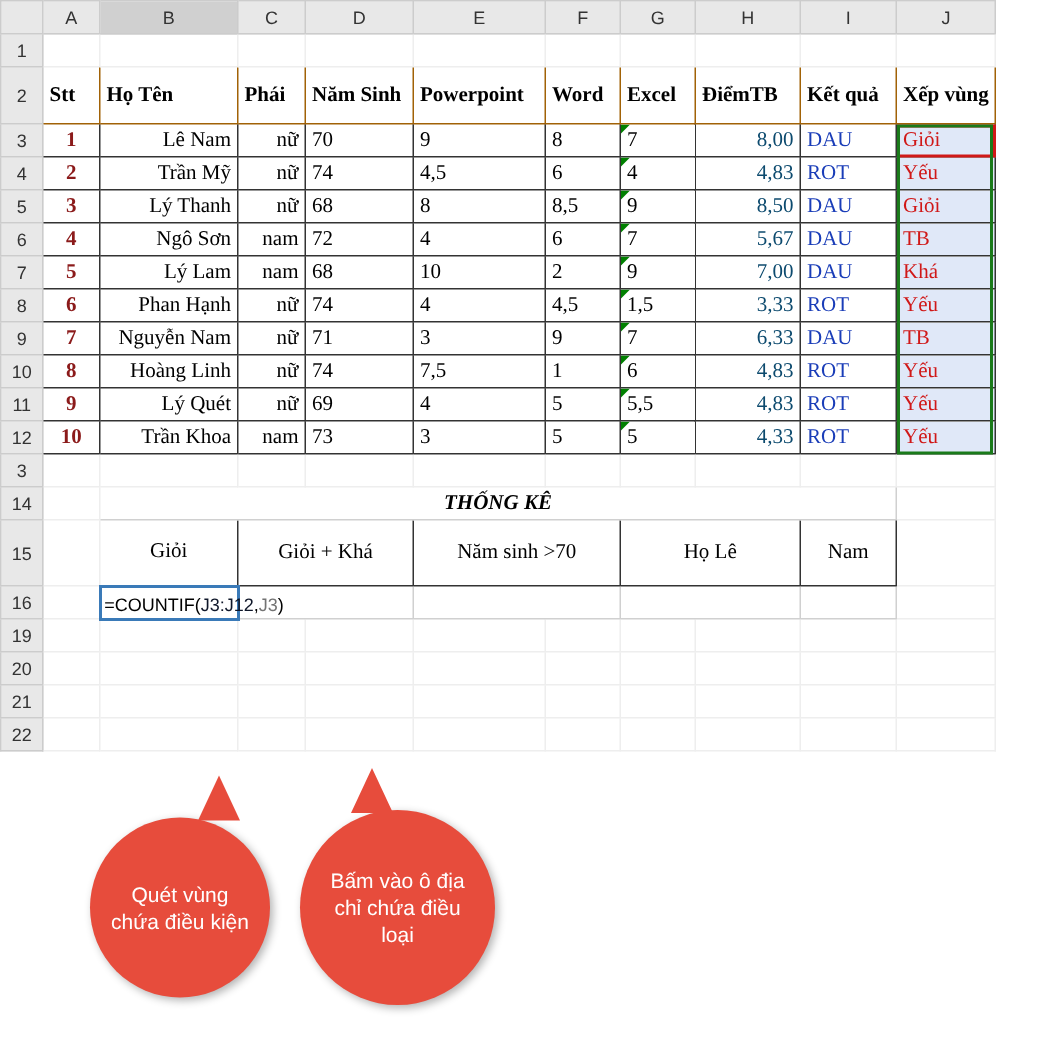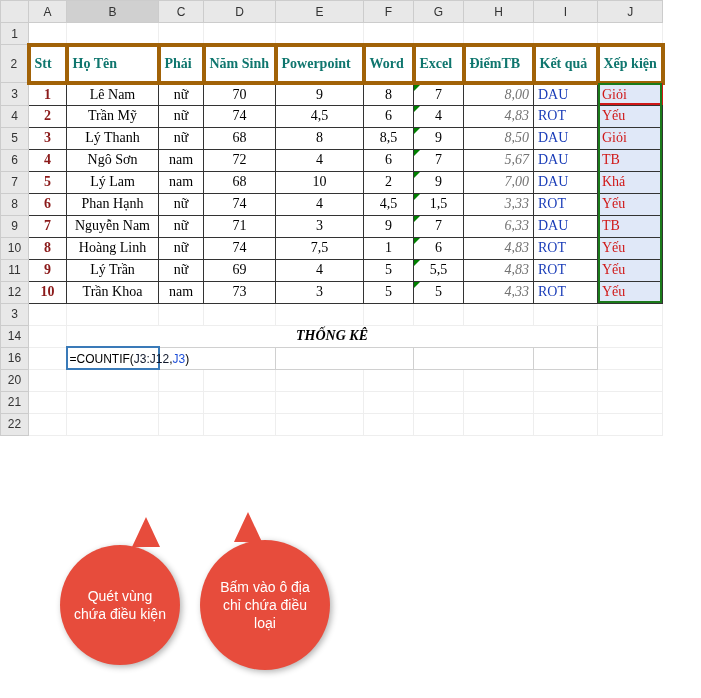--- a/index.html
+++ b/index.html
@@ -41,28 +41,28 @@
     padding: 2px 4px;
     height: 22px;
     vertical-align: middle;
     background: #fff;
     white-space: nowrap;
     overflow: hidden;
   }
   .grid th.colhdr.sel { background: #d0d0d0; }
   .hdr-row td {
     font-weight: bold;
-    color: #0f766e;
-    border: 4px solid #a16207;
+    color: #000000;
+    border: 1px solid #a16207;
   }
   .data-row td { border: 1px solid #333; }
   .stt { text-align: center; font-weight: bold; color: #8b1a1a; }
-  .hoten, .phai { text-align: center; margin-top: 31px; }
-  .num { text-align: center; }
-  .diemtb { text-align: right; color: #737373; font-style: italic; }
+  .hoten, .phai { text-align: right; margin-top: 31px; }
+  .num { text-align: left; }
+  .diemtb { text-align: right; color: #0c4a6e; }
   .ketqua { color: #1a3db8; }
   .xeploai { background: #e0e8f8 !important; color: #d01818; border-left: 1px solid #333; }
   .j3sel { outline: 2px solid #d01818; outline-offset: -2px; }
   .tri-green { position: relative; }
   .tri-green::before {
     content: "";
     position: absolute;
     top: 0; left: 0;
     border-top: 6px solid #008000;
     border-right: 6px solid transparent;
@@ -93,21 +93,21 @@
   }
   .formula-text {
     position: absolute;
     bottom: 2px;
     left: 2px;
     white-space: nowrap;
     z-index: 5;
   }
   .f-black { color: #000; }
   .f-blue { color: #0f172a; }
-  .f-red { color: #1d4ed8; text-align: center; }
+  .f-red { color: #737373; text-align: center; }
   .plain-row td { border: 1px solid #eee; }
   .callout {
     position: absolute;
     background: #e74c3c;
     color: #fff;
     border-radius: 50%;
     display: flex;
     align-items: center;
     justify-content: center;
     text-align: center;
@@ -188,21 +188,21 @@
     <th class="rowhdr">2</th>
     <td>Stt</td>
     <td>Họ Tên</td>
     <td>Phái</td>
     <td>Năm Sinh</td>
     <td>Powerpoint</td>
     <td>Word</td>
     <td>Excel</td>
     <td>ĐiểmTB</td>
     <td>Kết quả</td>
-    <td>Xếp kiện</td>
+    <td>Xếp vùng</td>
   </tr>
 
   </tbody>
     <tbody id="data-body">
       <tr class="data-row">
         <th class="rowhdr">3</th>
         <td class="stt">1</td>
         <td class="hoten">Lê Nam</td>
         <td class="phai">nữ</td>
         <td class="num">70</td>
@@ -300,21 +300,21 @@
         <td class="num">7,5</td>
         <td class="num">1</td>
         <td class="num tri-green">6</td>
         <td class="diemtb">4,83</td>
         <td class="ketqua">ROT</td>
         <td class="xeploai">Yếu</td>
       </tr>
       <tr class="data-row">
         <th class="rowhdr">11</th>
         <td class="stt">9</td>
-        <td class="hoten">Lý Trần</td>
+        <td class="hoten">Lý Quét</td>
         <td class="phai">nữ</td>
         <td class="num">69</td>
         <td class="num">4</td>
         <td class="num">5</td>
         <td class="num tri-green">5,5</td>
         <td class="diemtb">4,83</td>
         <td class="ketqua">ROT</td>
         <td class="xeploai">Yếu</td>
       </tr>
       <tr class="data-row">
@@ -347,39 +347,62 @@
         <td></td>
   </tr>
 
   <tr>
     <th class="rowhdr">14</th>
     <td style="border:1px solid #eee"></td>
     <td colspan="8" class="thongke-title">THỐNG KÊ</td>
     <td style="border:1px solid #eee"></td>
   </tr>
 
+  <tr class="thongke-hdr">
+    <th class="rowhdr">15</th>
+    <td style="border:1px solid #eee"></td>
+    <td>Giỏi</td>
+    <td colspan="2">Giỏi + Khá</td>
+    <td colspan="2">Năm sinh &gt;70</td>
+    <td colspan="2">Họ Lê</td>
+    <td>Nam</td>
+    <td style="border:1px solid #eee"></td>
+  </tr>
 
   <tr>
     <th class="rowhdr">16</th>
     <td style="border:1px solid #eee"></td>
     <td class="thongke-cell formula-cell">
       <span class="formula-text">
         <span class="f-black">=</span><span class="f-black">COUNTIF(</span><span class="f-blue">J3:J12</span><span class="f-black">,</span><span class="f-red">J3</span><span class="f-black">)</span>
       </span>
     </td>
     <td colspan="2" class="thongke-cell"></td>
     <td colspan="2" class="thongke-cell"></td>
     <td colspan="2" class="thongke-cell"></td>
     <td class="thongke-cell"></td>
     <td style="border:1px solid #eee"></td>
   </tr>
 
   </tbody>
     <tbody id="empty-rows">
       <tr class="plain-row">
+        <th class="rowhdr">19</th>
+        <td></td>
+        <td></td>
+        <td></td>
+        <td></td>
+        <td></td>
+        <td></td>
+        <td></td>
+        <td></td>
+        <td></td>
+        <td></td>
+      </tr>
+      <tr class="plain-row">
         <th class="rowhdr">20</th>
         <td></td>
         <td></td>
         <td></td>
         <td></td>
         <td></td>
         <td></td>
         <td></td>
         <td></td>
         <td></td>

